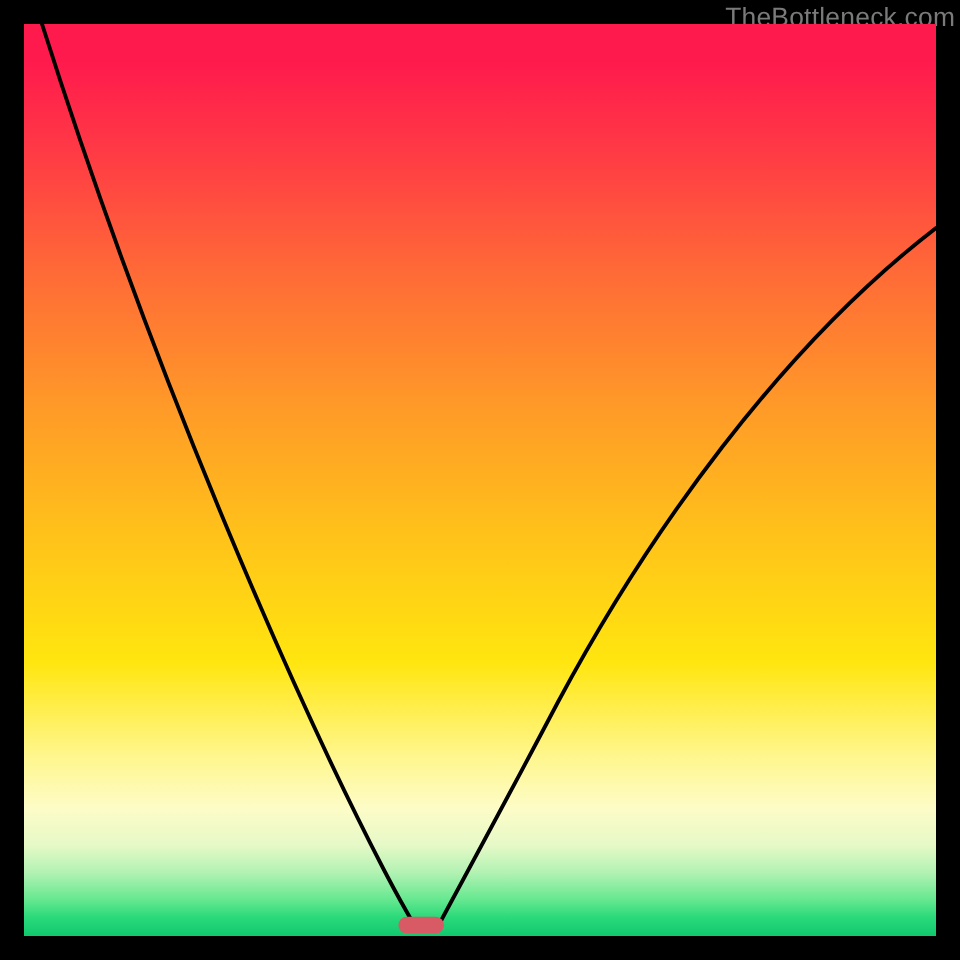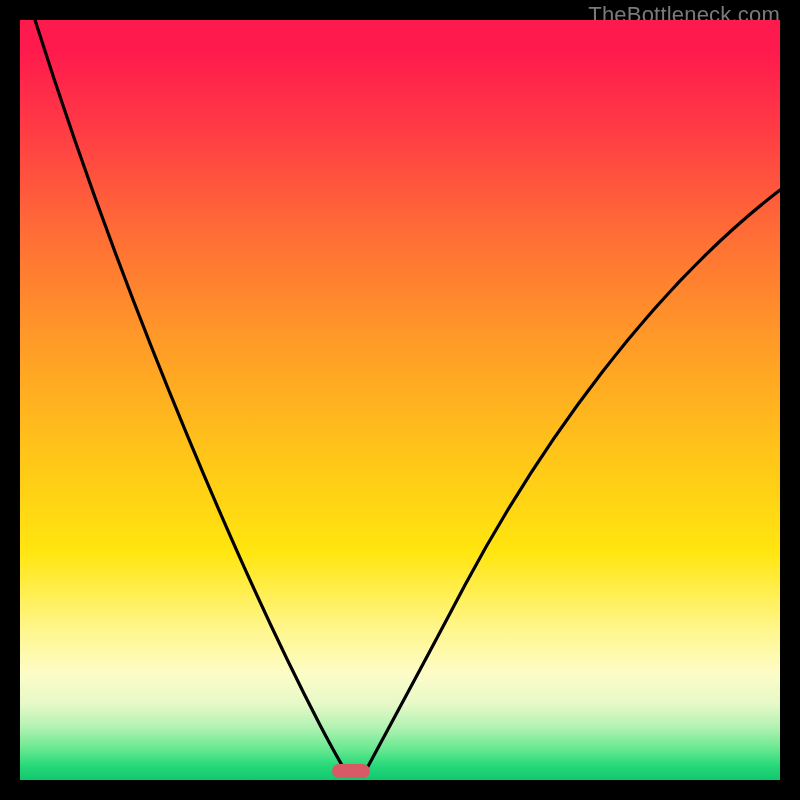--- a/index.html
+++ b/index.html
@@ -39,21 +39,21 @@
       #e6f9c7 90%,
       #b3f2b3 93%,
       #66e890 96%,
       #29d97a 98%,
       #11c86e 100%
     );
   }
   .watermark {
     position: absolute;
     top: 2px;
-    right: 20px;
+    right: 4px;
     color: #7a7a7a;
     font-size: 22px;
     font-weight: 500;
     letter-spacing: 0.2px;
     user-select: none;
   }
   svg.curve {
     position: absolute;
     left: 0;
     top: 0;

